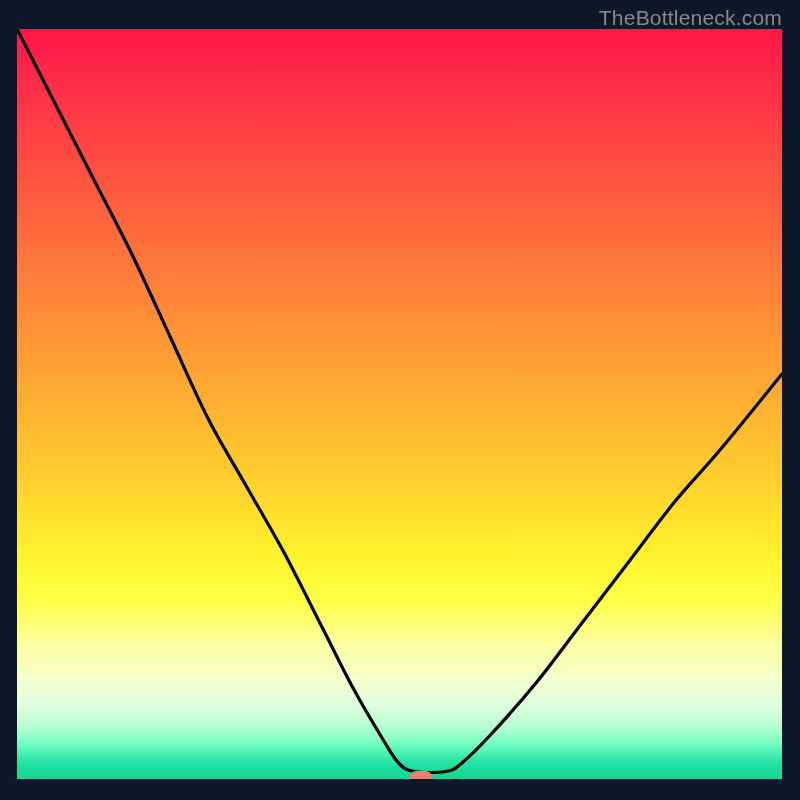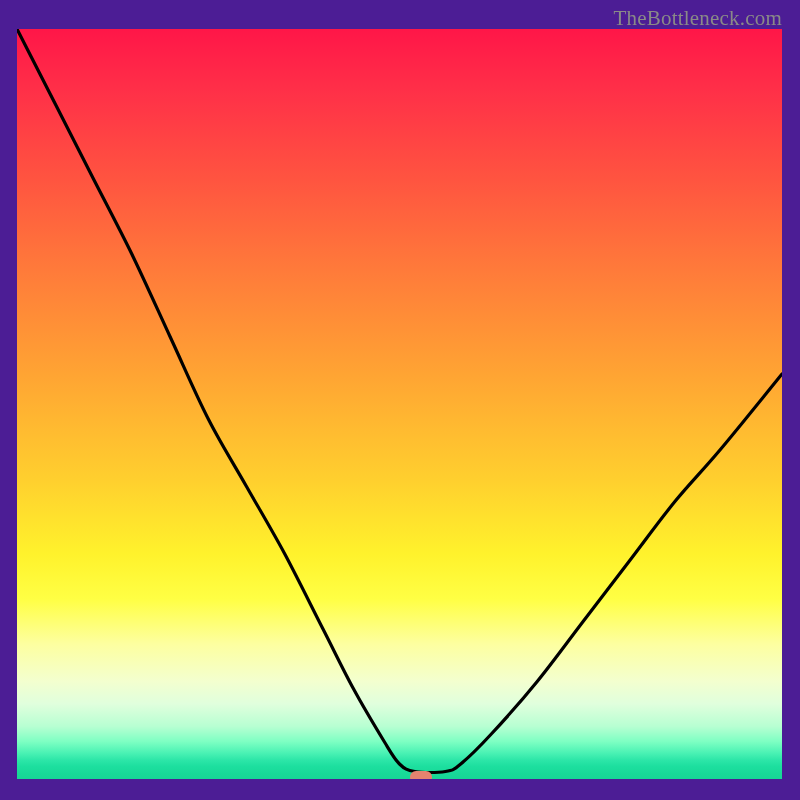--- a/index.html
+++ b/index.html
@@ -10,22 +10,21 @@
     background: #000;
     position: relative;
     font-family: Arial, Helvetica, sans-serif;
   }
   .frame {
     position: absolute;
     top: 0;
     left: 0;
     width: 800px;
     height: 800px;
-    background: #4c1d95;
-    font-family: Liberation Serif, serif;
+    background: #0f172a;
   }
   .plot-area {
     position: absolute;
     top: 29px;
     left: 17px;
     width: 765px;
     height: 750px;
     overflow: hidden;
   }
   .gradient {

